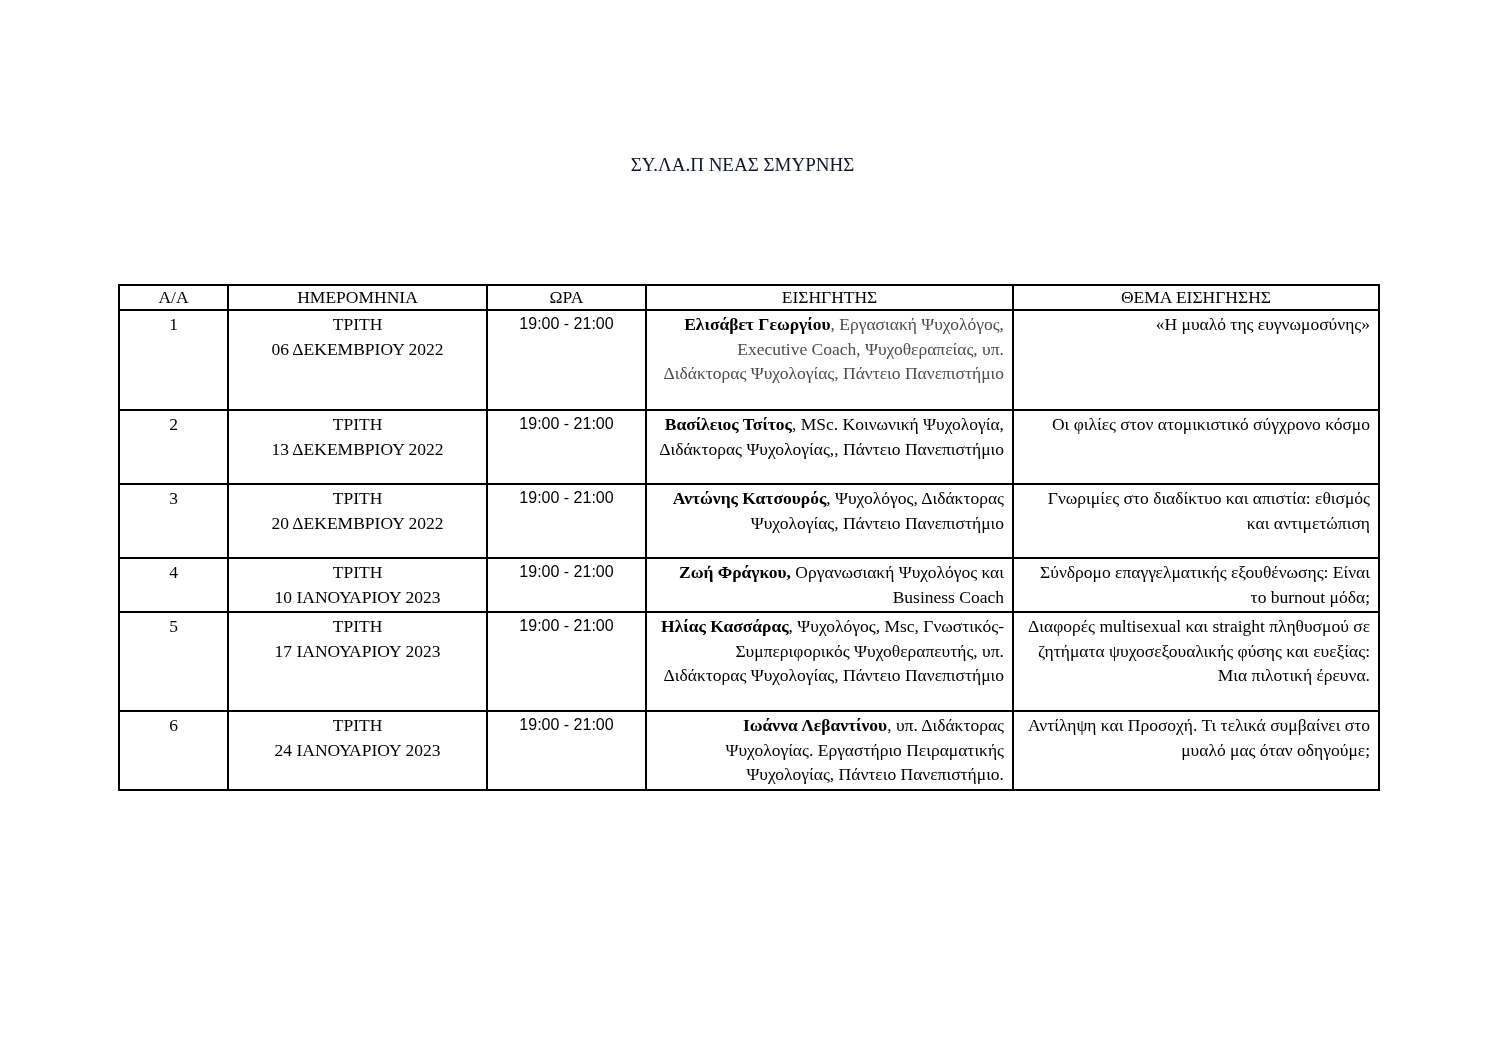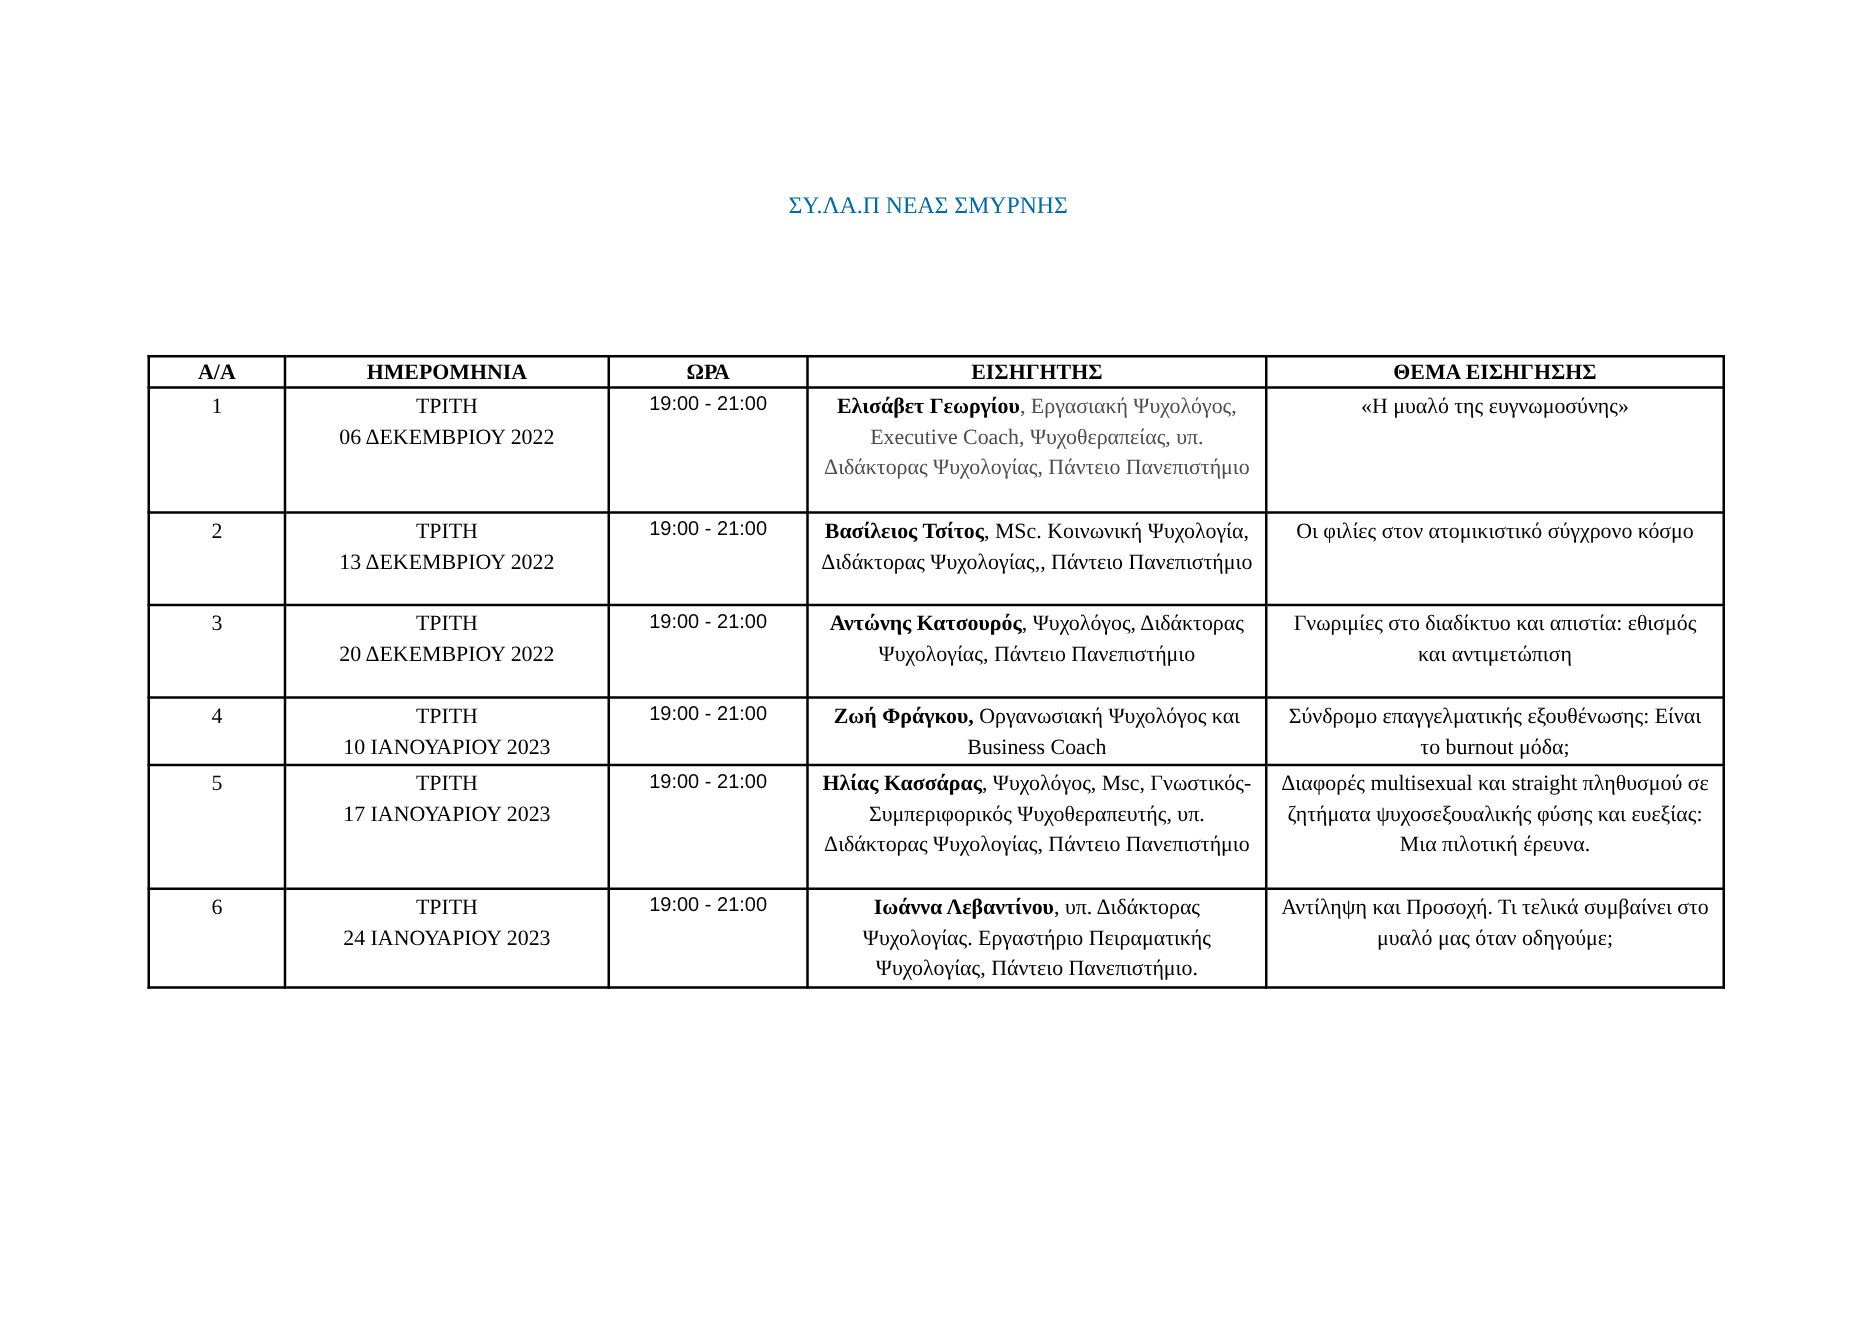--- a/index.html
+++ b/index.html
@@ -10,52 +10,52 @@
     color:#000;
     position:relative;
     overflow:hidden;
   }
   .doc-header{
     position:absolute;
     top:152px;left:0;right:12px;
     text-align:center;
     font-size:19px;
     line-height:26.5px;
-    color:#0369a1;
+    color:#0f172a;
   }
   .doc-header .bold{font-weight:bold;}
   .seminar-table{
     position:absolute;
     left:118px;top:284px;
     border-collapse:collapse;
     table-layout:fixed;
     width:1260px;
     font-size:17.5px;
   }
   .seminar-table th,.seminar-table td{
     border:2px solid #000;
     vertical-align:top;
     padding:1px 8px 2px 8px;
     line-height:24.5px;
     overflow:hidden;
   }
   .seminar-table th{
-    font-weight:bold;
+    font-weight:normal;
     text-align:center;
     padding:0 4px;
     line-height:23px;
     height:23px;
   }
   td.c-num,td.c-date{text-align:center;}
   td.c-time{
     text-align:center;
     font-family:"Liberation Sans","DejaVu Sans",sans-serif;
     font-size:16px;
   }
-  td.c-presenter,td.c-topic{text-align:center;}
+  td.c-presenter,td.c-topic{text-align:right;}
   .presenter-name{font-weight:bold;}
   .muted{color:#4d4d4d;}
 </style>
 </head>
 <body>
 
 <div class="doc-header">
   <div>ΣΥ.ΛΑ.Π ΝΕΑΣ ΣΜΥΡΝΗΣ</div>
 </div>
 

